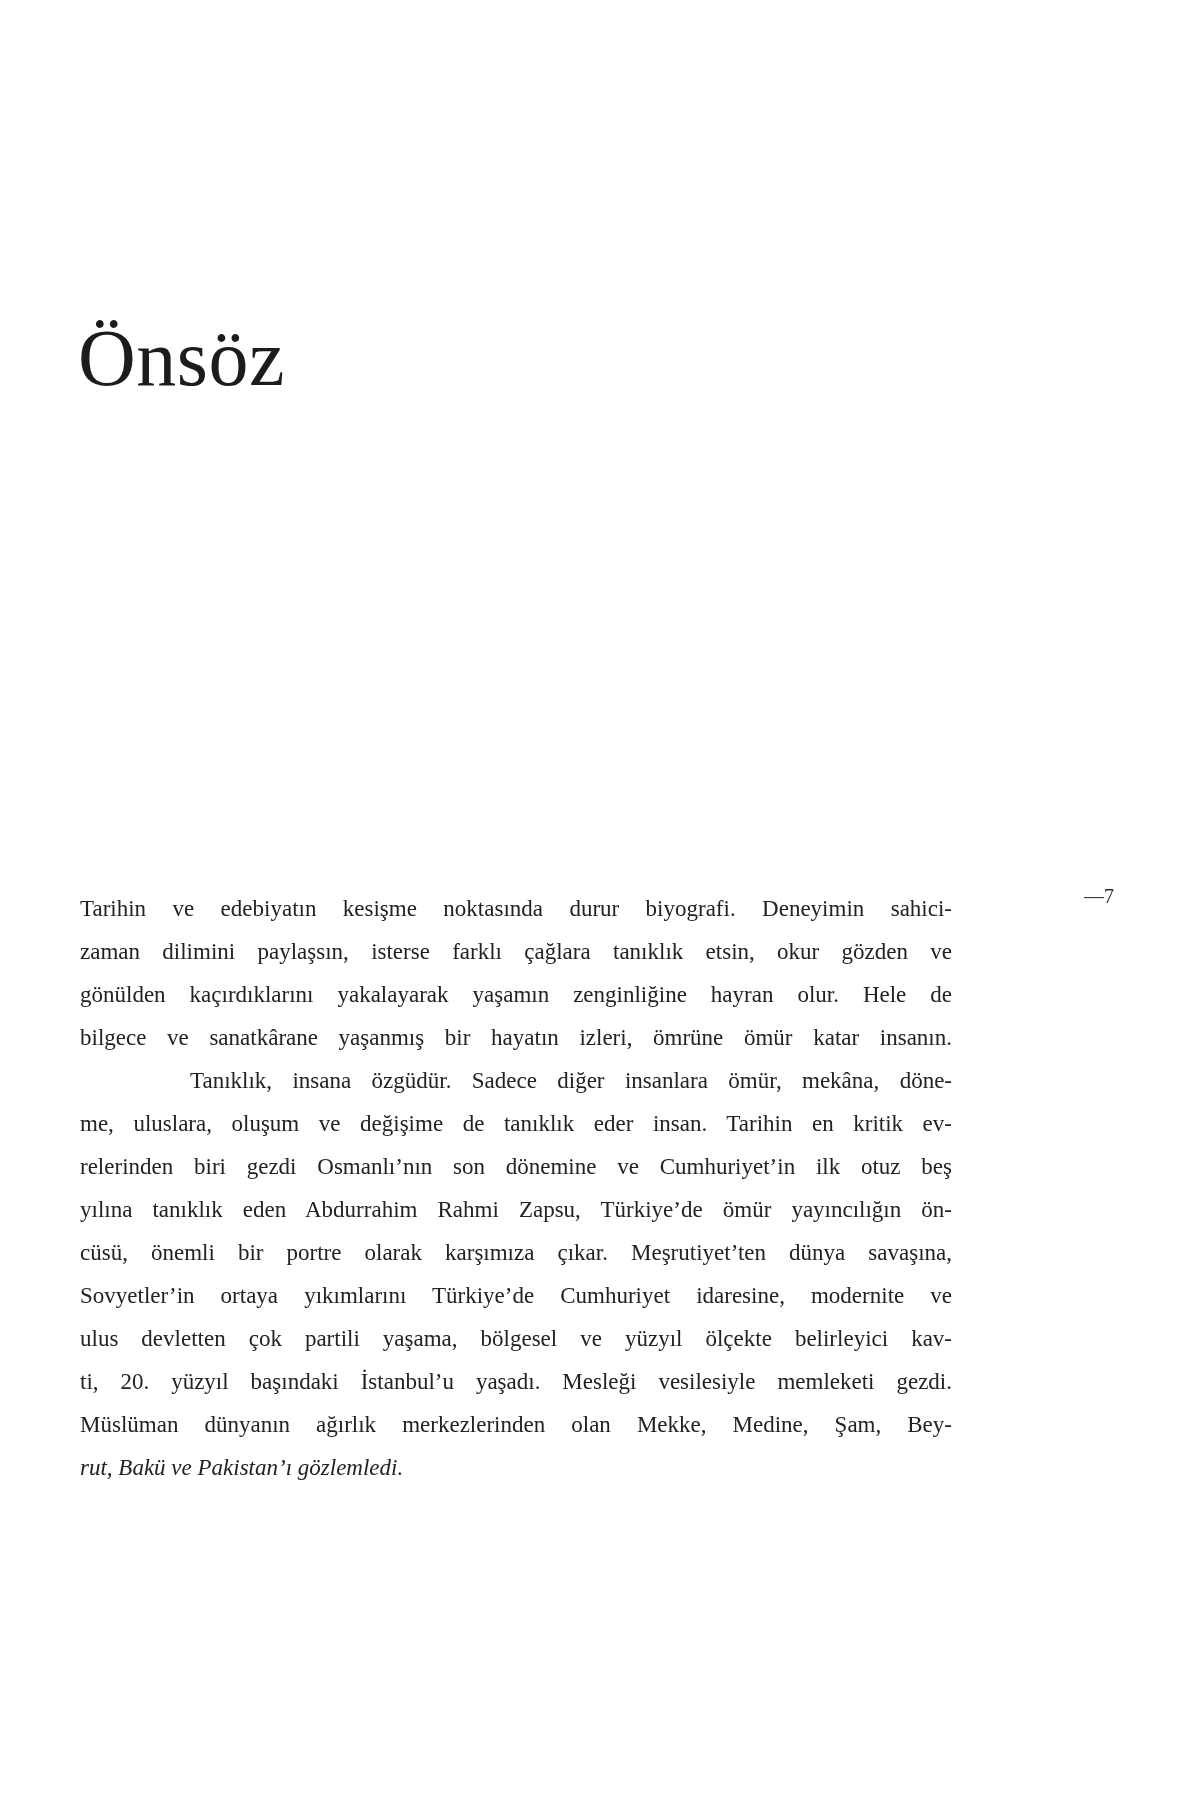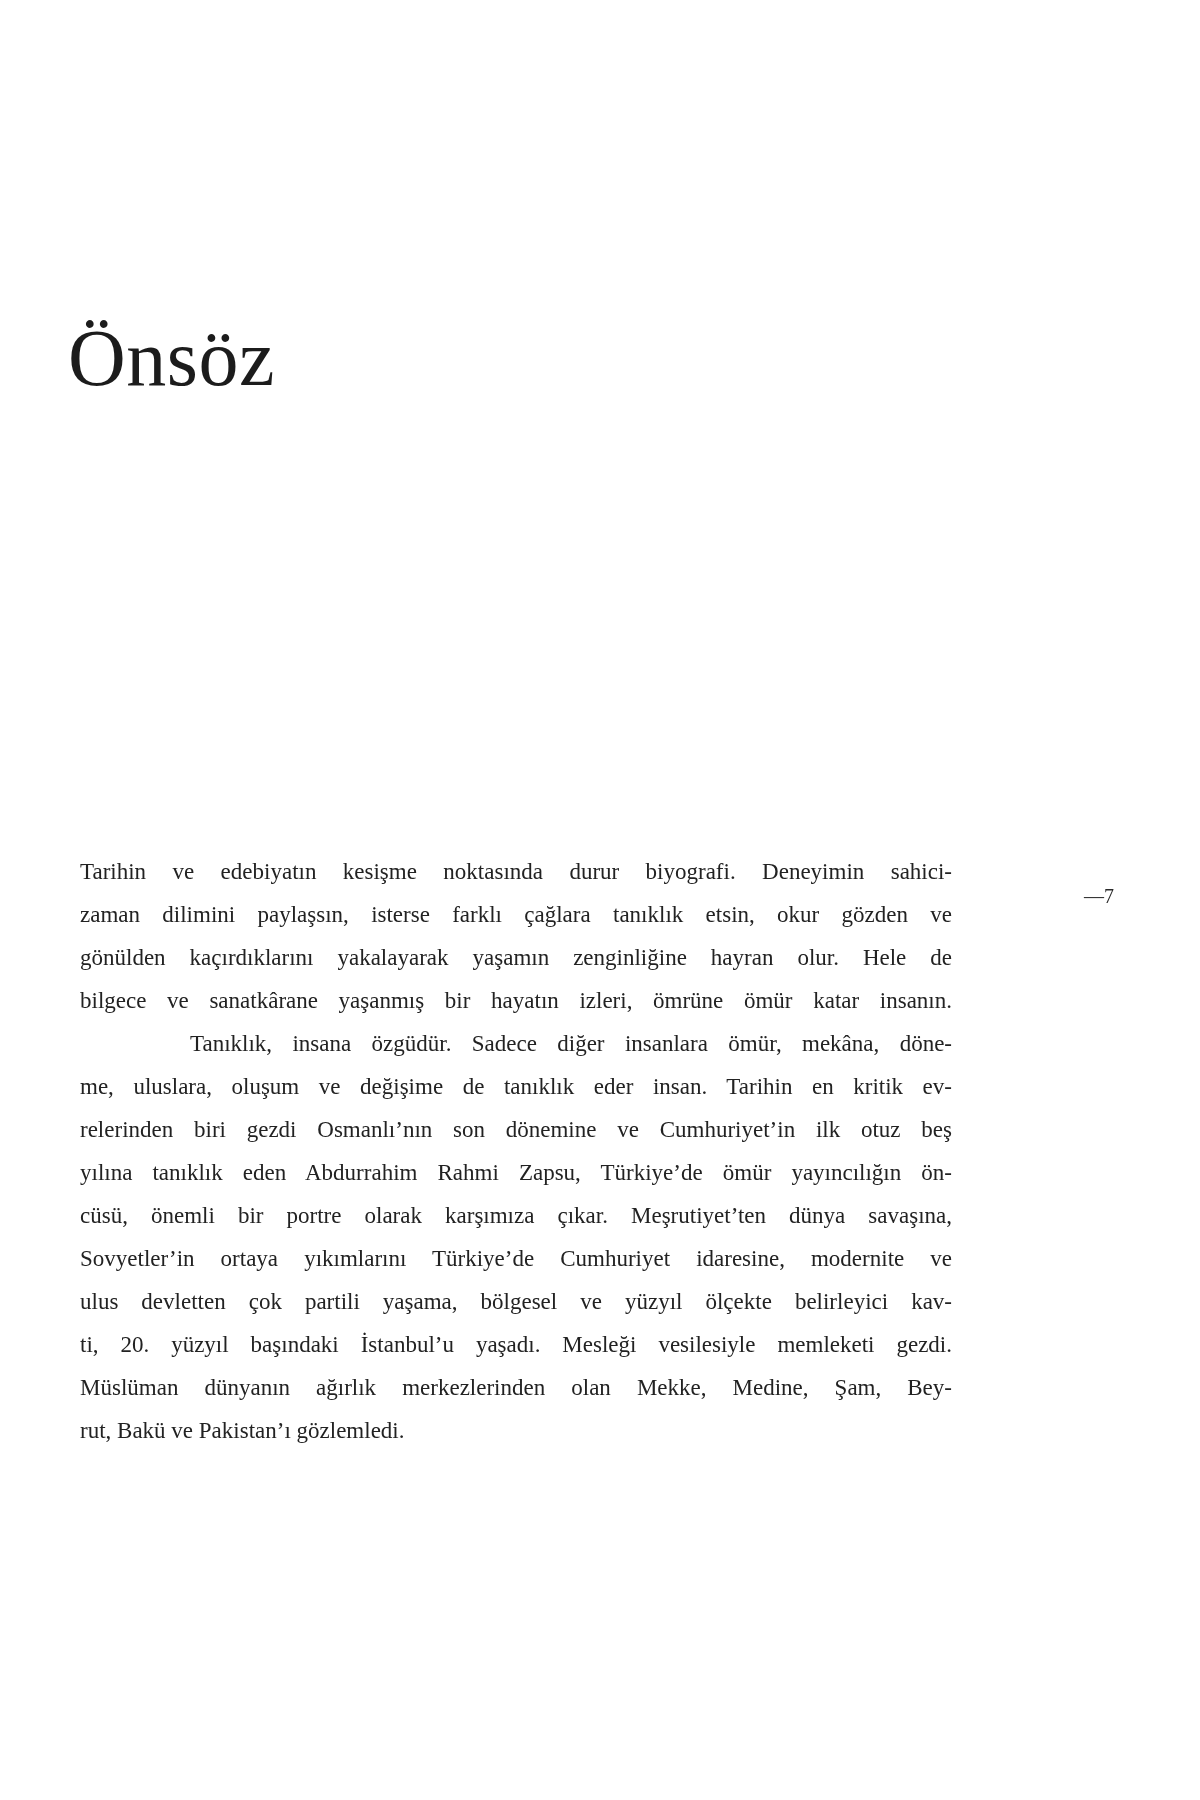--- a/index.html
+++ b/index.html
@@ -11,58 +11,59 @@
     position: relative;
     width: 1200px;
     height: 1800px;
     background: #ffffff;
     overflow: hidden;
     font-family: "Liberation Serif", "DejaVu Serif", serif;
     color: #1f1f1f;
   }
   .heading {
     position: absolute;
-    left: 68px;
+    left: 78px;
     top: 318px;
     margin: 0;
     font-size: 80px;
     line-height: 1;
     font-weight: 500;
     letter-spacing: 0.5px;
     color: #1c1c1c;
   }
   .page-number {
     position: absolute;
     left: 1084px;
     top: 884px;
     font-size: 20px;
     line-height: 24px;
     color: #2a2a2a;
   }
   .body-text {
     position: absolute;
     left: 80px;
-    top: 850px;
+    top: 887px;
     width: 872px;
     font-size: 23px;
     line-height: 43px;
     color: #222222;
   }
   .line {
     text-align: justify;
     text-align-last: justify;
     white-space: normal;
     height: 43px;
     overflow: visible;
   }
   .line.indent {
     padding-left: 110px;
   }
   .line.last {
     text-align-last: left;
+    font-style: italic;
   }
 </style>
 </head>
 <body>
 
 <div class="page">
 
   <h1 class="heading">Önsöz</h1>
 
   <div class="page-number">—7</div>

